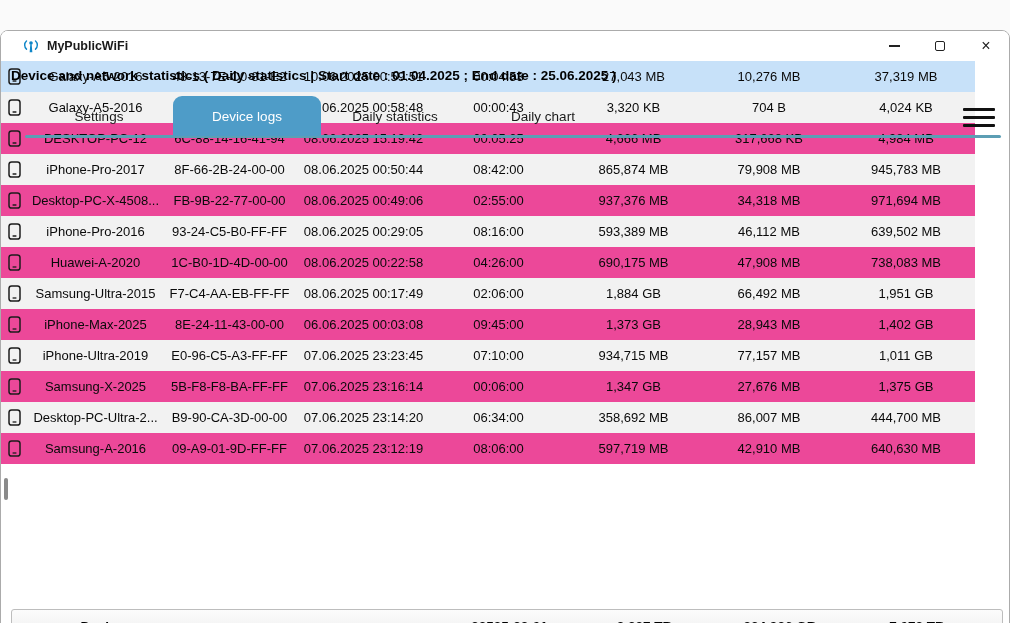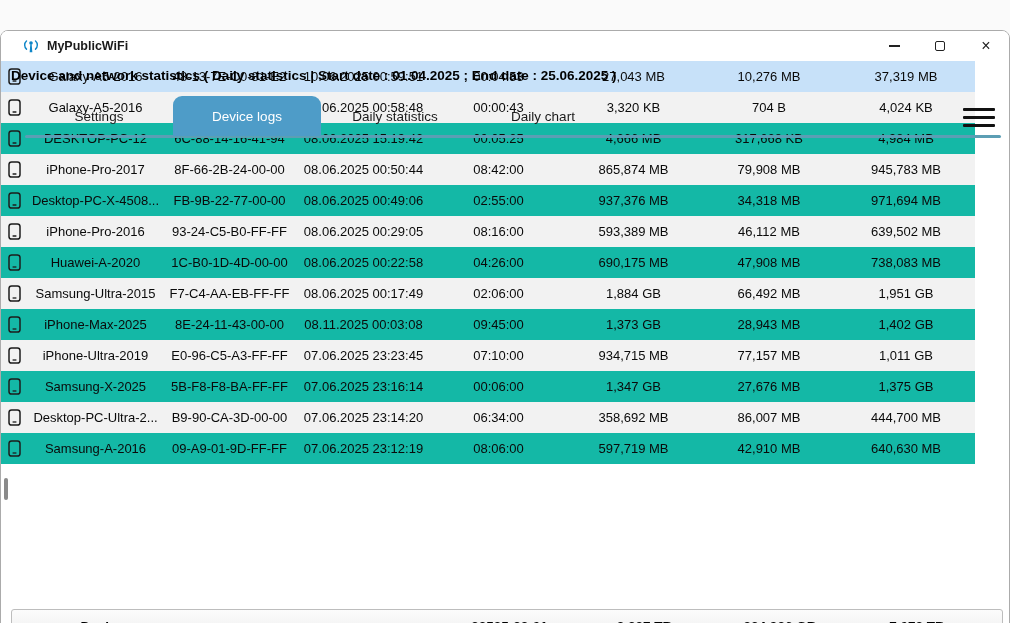--- a/index.html
+++ b/index.html
@@ -86,21 +86,21 @@
   }
   .thcell {
     display: flex; align-items: center; justify-content: center;
     font-size: 13.5px; color: #0a0a0a; border-left: 1px solid #dcdcdc;
     overflow: hidden; white-space: nowrap; cursor: default;
   }
   .thcell:first-child { border-left: 0; }
   .tbody { width: 100%; }
   .trow {
     display: grid; grid-template-columns: 27px 135px 133px 135px 135px 135px 136px 1fr;
-    height: 31px; align-items: center; background: #14b8a6;
+    height: 31px; align-items: center; background: #ec4899;
   }
   .trow.stripe { background: #f2f2f2; }
   .trow.selected { background: var(--selected, #C7E1F9); }
   .cell {
     font-size: 13px; text-align: center; overflow: hidden; white-space: nowrap;
     color: #0a0a0a; display: flex; align-items: center; justify-content: center; height: 100%;
   }
   .icon-cell svg { display: block; }
 
   
@@ -308,21 +308,21 @@
             </div>
             <div class="trow">
               <div class="cell icon-cell">
                 <svg width="13" height="17" viewBox="0 0 13 17">
                   <rect x="1" y="1" width="11" height="15" rx="2.6" fill="none" stroke="#1c1c1c" stroke-width="1.5"></rect>
                   <line x1="4.6" y1="13" x2="8.4" y2="13" stroke="#1c1c1c" stroke-width="1.3"></line>
                 </svg>
               </div>
               <div class="cell">iPhone-Max-2025</div>
               <div class="cell">8E-24-11-43-00-00</div>
-              <div class="cell">08.11.2025 00:03:08</div>
+              <div class="cell">06.06.2025 00:03:08</div>
               <div class="cell">09:45:00</div>
               <div class="cell">1,373 GB</div>
               <div class="cell">28,943 MB</div>
               <div class="cell">1,402 GB</div>
             </div>
             <div class="trow stripe">
               <div class="cell icon-cell">
                 <svg width="13" height="17" viewBox="0 0 13 17">
                   <rect x="1" y="1" width="11" height="15" rx="2.6" fill="none" stroke="#1c1c1c" stroke-width="1.5"></rect>
                   <line x1="4.6" y1="13" x2="8.4" y2="13" stroke="#1c1c1c" stroke-width="1.3"></line>

